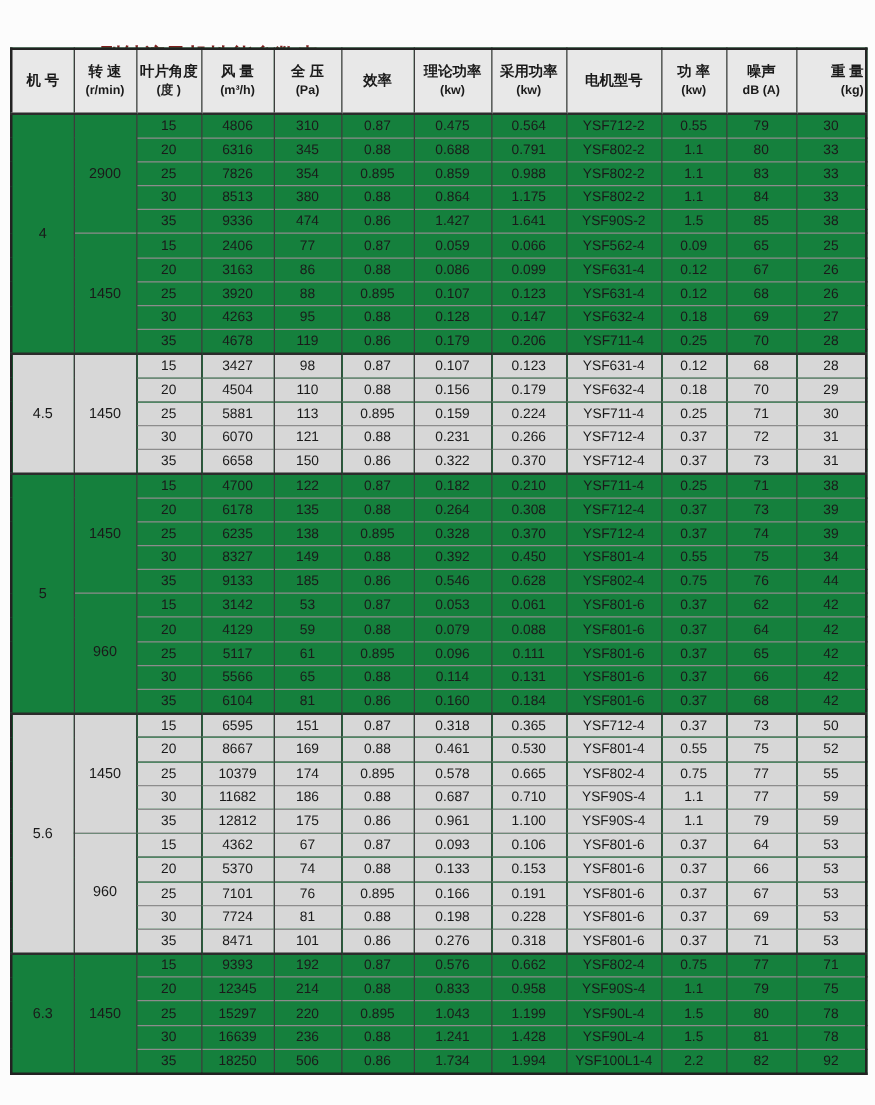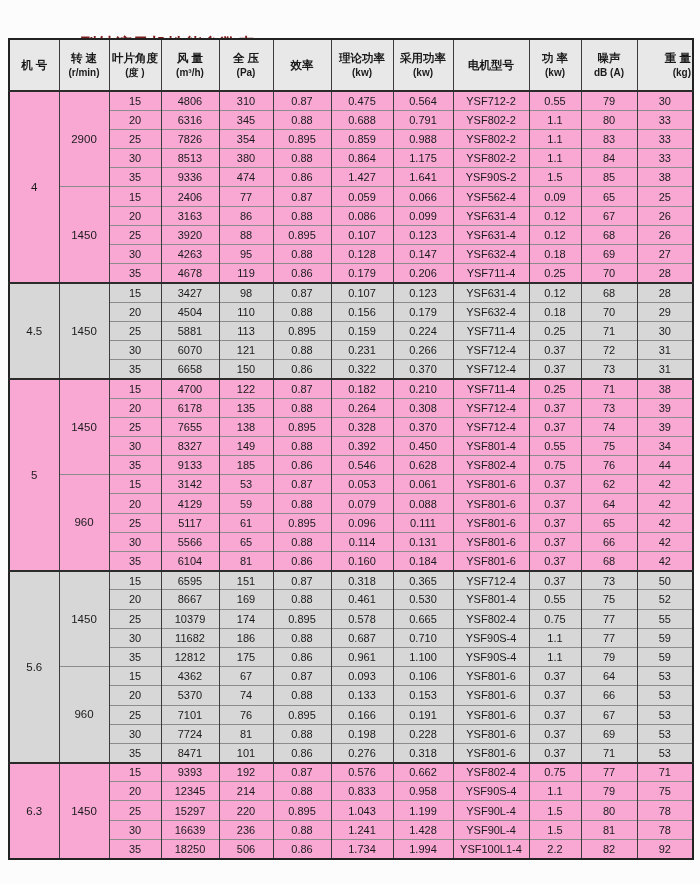--- a/index.html
+++ b/index.html
@@ -23,21 +23,21 @@
     margin-top: 26px;
   }
   table.spec-table {
     position: absolute;
     top: 38px;
     left: 8px;
     width: 684px;
     table-layout: fixed;
     border-collapse: collapse;
     border: 2px solid #222222;
-    background: #f9a8d4;
+    background: #15803d;
   }
   thead th {
     background: #e8e8e8;
     height: 52px;
     font-size: 11.5px;
     font-weight: bold;
     color: #1a1a1a;
     text-align: center;
     vertical-align: middle;
     border-right: 1px solid #3c3c3c;
@@ -341,21 +341,21 @@
           <td>0.88</td>
           <td>0.264</td>
           <td>0.308</td>
           <td>YSF712-4</td>
           <td>0.37</td>
           <td>73</td>
           <td>39</td>
         </tr>
         <tr>
           <td>25</td>
-          <td>7655</td>
+          <td>6235</td>
           <td>138</td>
           <td>0.895</td>
           <td>0.328</td>
           <td>0.370</td>
           <td>YSF712-4</td>
           <td>0.37</td>
           <td>74</td>
           <td>39</td>
         </tr>
         <tr>

